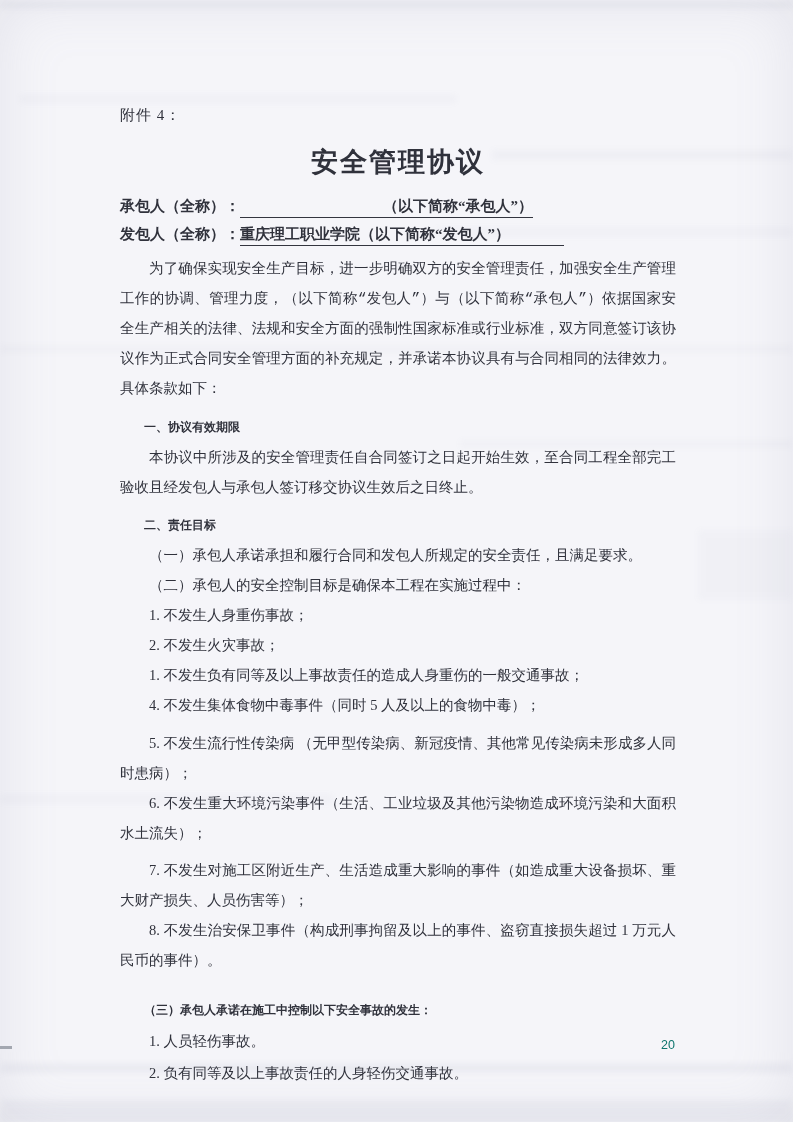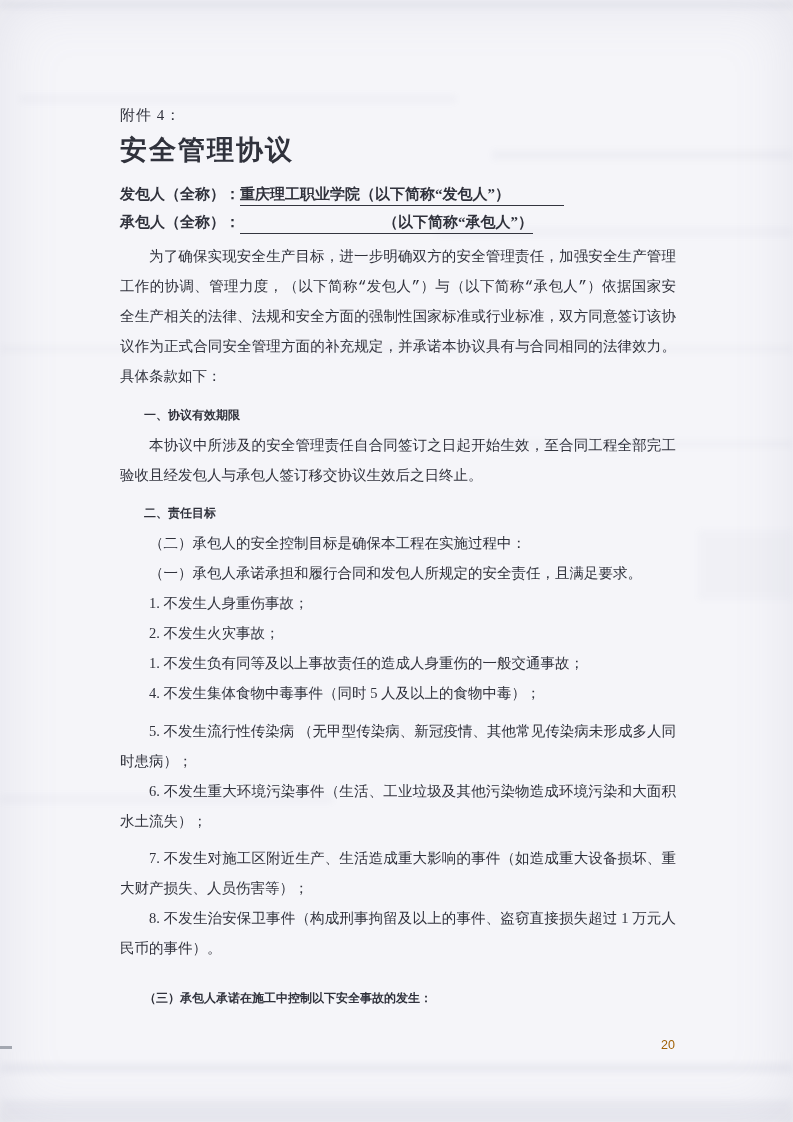--- a/index.html
+++ b/index.html
@@ -27,22 +27,22 @@
     position: absolute;
     left: 120px; top: 100px;
     width: 556px;
   }
   .attachment {
     font-size: 15px;
     line-height: 30px;
     letter-spacing: 1px;
   }
   .doc-title {
-    margin-top: 0;
-    text-align: left;
+    margin-top: 12px;
+    text-align: center;
     font-size: 27px;
     font-weight: bold;
     line-height: 40px;
     letter-spacing: 2px;
   }
   .parties { margin-top: 10px; }
   .party-line {
     font-size: 15px;
     font-weight: bold;
     line-height: 28px;
@@ -70,21 +70,21 @@
   }
   .heading-sub3 { margin-top: 20px; }
   .goals p:nth-child(5) { margin-top: 8px; }
   .goals p:nth-child(7) { margin-top: 7px; }
   .accident { line-height: 32px; }
   .page-number {
     position: absolute;
     top: 1038px; right: 118px;
     font-family: "Liberation Sans", "DejaVu Sans", sans-serif;
     font-size: 12.5px;
-    color: #a16207;
+    color: #0f766e;
   }
   .edge-dash {
     position: absolute;
     left: 0; top: 1046px;
     width: 12px; height: 3px;
     background: #8a8f9a;
     opacity: 0.75;
   }
 </style>
 </head>
@@ -104,44 +104,48 @@
   <div class="smudge" style="left:0;top:1100px;width:100%;height:22px;opacity:0.08;"></div>
   <div class="edge-dash"></div>
 
   <div class="content">
 
     <div class="attachment">附件 4：</div>
 
     <div class="doc-title">安全管理协议</div>
 
     <div class="parties">
+      <div class="party-line"><span>承包人（全称）：</span><span class="u blank-long">&nbsp;</span><span class="u">（以下简称“承包人”）</span></div>
       <div class="party-line"><span>发包人（全称）：</span><span class="u">重庆理工职业学院（以下简称“发包人”）</span><span class="u blank-short">&nbsp;</span></div>
-      <div class="party-line"><span>承包人（全称）：</span><span class="u blank-long">&nbsp;</span><span class="u">（以下简称“承包人”）</span></div>
     </div>
 
     <p class="para intro">为了确保实现安全生产目标，进一步明确双方的安全管理责任，加强安全生产管理工作的协调、管理力度，（以下简称“发包人”）与（以下简称“承包人”）依据国家安全生产相关的法律、法规和安全方面的强制性国家标准或行业标准，双方同意签订该协议作为正式合同安全管理方面的补充规定，并承诺本协议具有与合同相同的法律效力。具体条款如下：</p>
 
     <p class="heading">一、协议有效期限</p>
     <p class="para">本协议中所涉及的安全管理责任自合同签订之日起开始生效，至合同工程全部完工验收且经发包人与承包人签订移交协议生效后之日终止。</p>
 
     <p class="heading">二、责任目标</p>
+    <p class="para">（一）承包人承诺承担和履行合同和发包人所规定的安全责任，且满足要求。</p>
     <p class="para">（二）承包人的安全控制目标是确保本工程在实施过程中：</p>
-    <p class="para">（一）承包人承诺承担和履行合同和发包人所规定的安全责任，且满足要求。</p>
 
     <div class="goals">
       <p class="goal">1. 不发生人身重伤事故；</p>
       <p class="goal">2. 不发生火灾事故；</p>
       <p class="goal">1. 不发生负有同等及以上事故责任的造成人身重伤的一般交通事故；</p>
       <p class="goal">4. 不发生集体食物中毒事件（同时 5 人及以上的食物中毒）；</p>
       <p class="goal">5. 不发生流行性传染病 （无甲型传染病、新冠疫情、其他常见传染病未形成多人同时患病）；</p>
       <p class="goal">6. 不发生重大环境污染事件（生活、工业垃圾及其他污染物造成环境污染和大面积水土流失）；</p>
       <p class="goal">7. 不发生对施工区附近生产、生活造成重大影响的事件（如造成重大设备损坏、重大财产损失、人员伤害等）；</p>
       <p class="goal">8. 不发生治安保卫事件（构成刑事拘留及以上的事件、盗窃直接损失超过 1 万元人民币的事件）。</p>
     </div>
 
     <p class="heading heading-sub3">（三）承包人承诺在施工中控制以下安全事故的发生：</p>
 
+    <div>
+      <p class="accident">1. 人员轻伤事故。</p>
+      <p class="accident">2. 负有同等及以上事故责任的人身轻伤交通事故。</p>
+    </div>
 
   </div>
 
   <div class="page-number">20</div>
 
 </div>
 
 </body></html>

